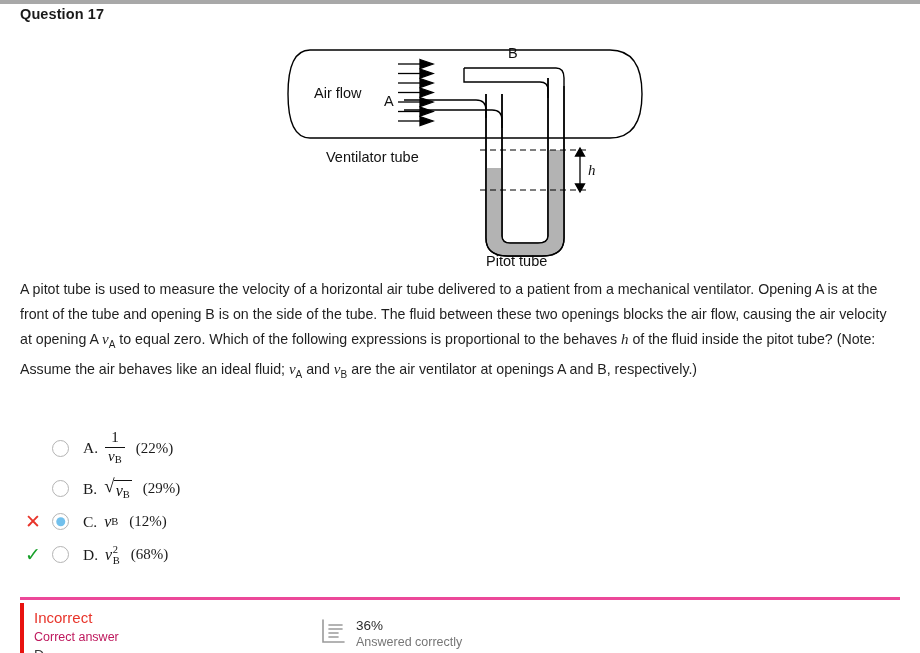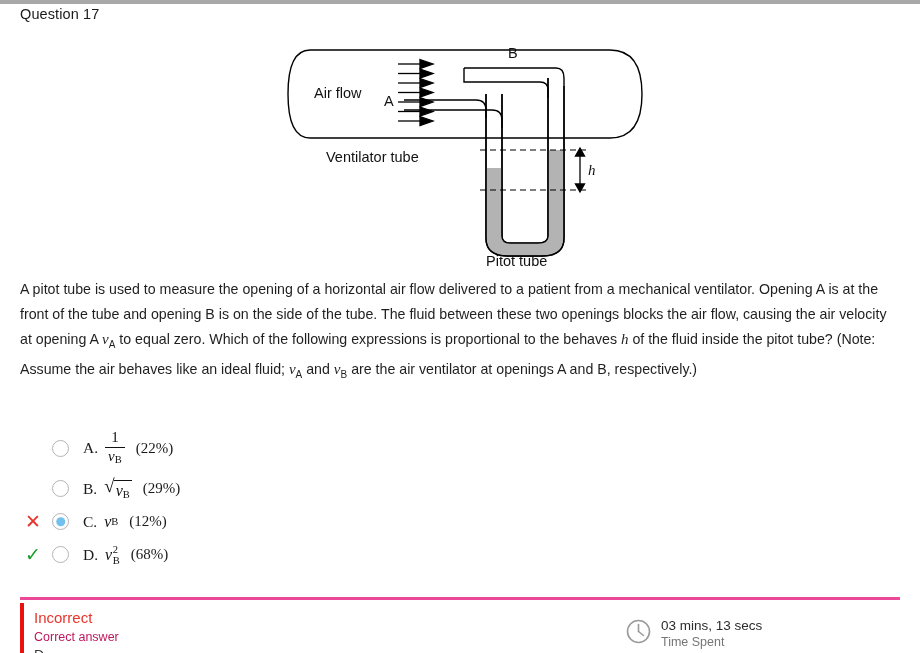--- a/index.html
+++ b/index.html
@@ -20,21 +20,21 @@
     top: 0; left: 0;
     width: 920px;
     height: 4px;
     background: #a8a8a8;
   }
   .q-title {
     position: absolute;
     top: 6px;
     left: 20px;
     font-size: 14.5px;
-    font-weight: normal;
+    font-weight: bold;
     color: #1a1a1a;
     letter-spacing: 0.1px;
   }
 
   
   .diagram {
     position: absolute;
     top: 38px;
     left: 280px;
     width: 390px;
@@ -267,21 +267,21 @@
       <polygon points="295.5,118 300,110 304.5,118"></polygon>
       <polygon points="295.5,146 300,154 304.5,146"></polygon>
     </g>
     <text x="308" y="137" font-family="Liberation Serif, serif" font-style="italic" font-size="15" fill="#111">h</text>
 
     <text x="206" y="228" font-family="Liberation Sans, sans-serif" font-size="14.5" fill="#111">Pitot tube</text>
   </svg>
 </div>
 
 <div class="qbody">
-  <span>A pitot tube is used to measure the opening of a horizontal air flow delivered to a patient from a mechanical ventilator.</span>
+  <span>A pitot tube is used to measure the velocity of a horizontal air tube delivered to a patient from a mechanical ventilator.</span>
   <span>Opening A is at the front of the tube and opening B is on the side of the tube.  The fluid between these two openings blocks</span>
   <span>the air flow, causing the air velocity at opening A </span><span class="mv">v</span><sub>A</sub><span> to equal zero.  Which of the following expressions is proportional to the</span>
   <span>behaves </span><span class="mv">h</span><span> of the fluid inside the pitot tube?  (Note: Assume the air behaves like an ideal fluid; </span><span class="mv">v</span><sub>A</sub><span> and </span><span class="mv">v</span><sub>B</sub><span> are the air ventilator at</span>
   <span>openings A and B, respectively.)</span>
 </div>
 
 <div class="options">
 
   <div class="opt-row tall">
     <div class="mark"></div>
@@ -335,27 +335,29 @@
     <div class="opt-pct">(68%)</div>
   </div>
 </div>
 
 <div class="fb">
   <div class="fb-accent"></div>
   <div class="fb-incorrect">Incorrect</div>
   <div class="fb-correct-label">Correct answer</div>
   <div class="fb-correct-val">D</div>
 
-
-  <div class="stat stat-2">
+  <div class="stat stat-1">
     <div class="stat-icon">
       <svg width="27" height="27" viewBox="0 0 27 27" xmlns="http://www.w3.org/2000/svg">
-        <circle cx="13.5" cy="13.5" r="11" fill="none" stroke="#9a9a9a" stroke-width="1.6"></circle>
-        <line x1="13.5" y1="13.5" x2="13.5" y2="6.5" stroke="#9a9a9a" stroke-width="1.6" stroke-linecap="round"></line>
-        <line x1="13.5" y1="13.5" x2="18.5" y2="17.5" stroke="#9a9a9a" stroke-width="1.6" stroke-linecap="round"></line>
+        <path d="M3 2 L3 24 L24 24" fill="none" stroke="#9a9a9a" stroke-width="1.6" stroke-linecap="round"></path>
+        <line x1="9" y1="7" x2="22" y2="7" stroke="#9a9a9a" stroke-width="1.6" stroke-linecap="round"></line>
+        <line x1="9" y1="11" x2="22" y2="11" stroke="#9a9a9a" stroke-width="1.6" stroke-linecap="round"></line>
+        <line x1="9" y1="15" x2="18" y2="15" stroke="#9a9a9a" stroke-width="1.6" stroke-linecap="round"></line>
+        <line x1="9" y1="19" x2="18" y2="19" stroke="#9a9a9a" stroke-width="1.6" stroke-linecap="round"></line>
       </svg>
     </div>
     <div class="stat-text">
-      <div class="stat-main">03 mins, 13 secs</div>
-      <div class="stat-sub">Time Spent</div>
-    </div>
-  </div>
+      <div class="stat-main">36%</div>
+      <div class="stat-sub">Answered correctly</div>
+    </div>
+  </div>
+
 </div>
 
 </body></html>

